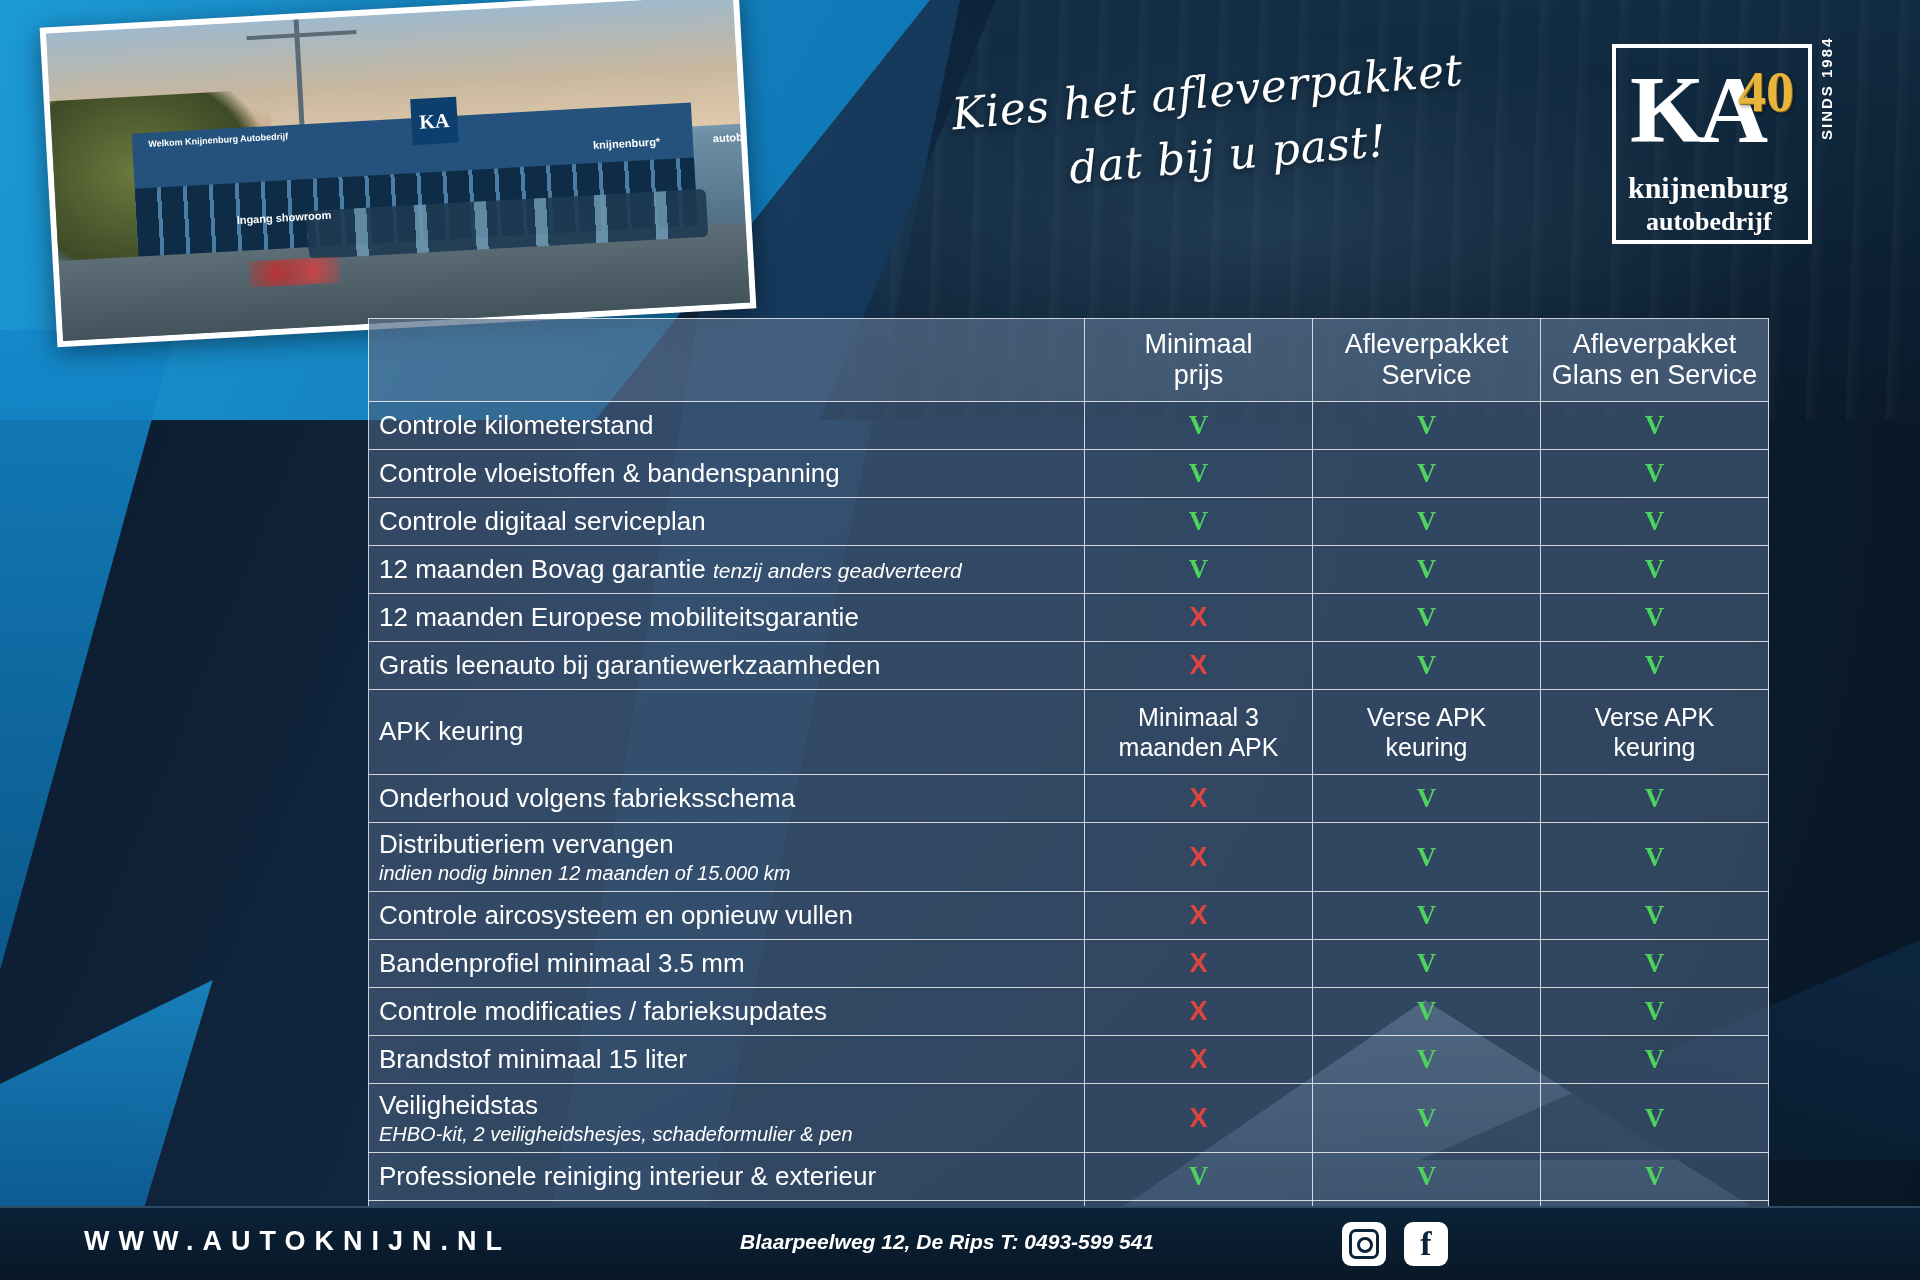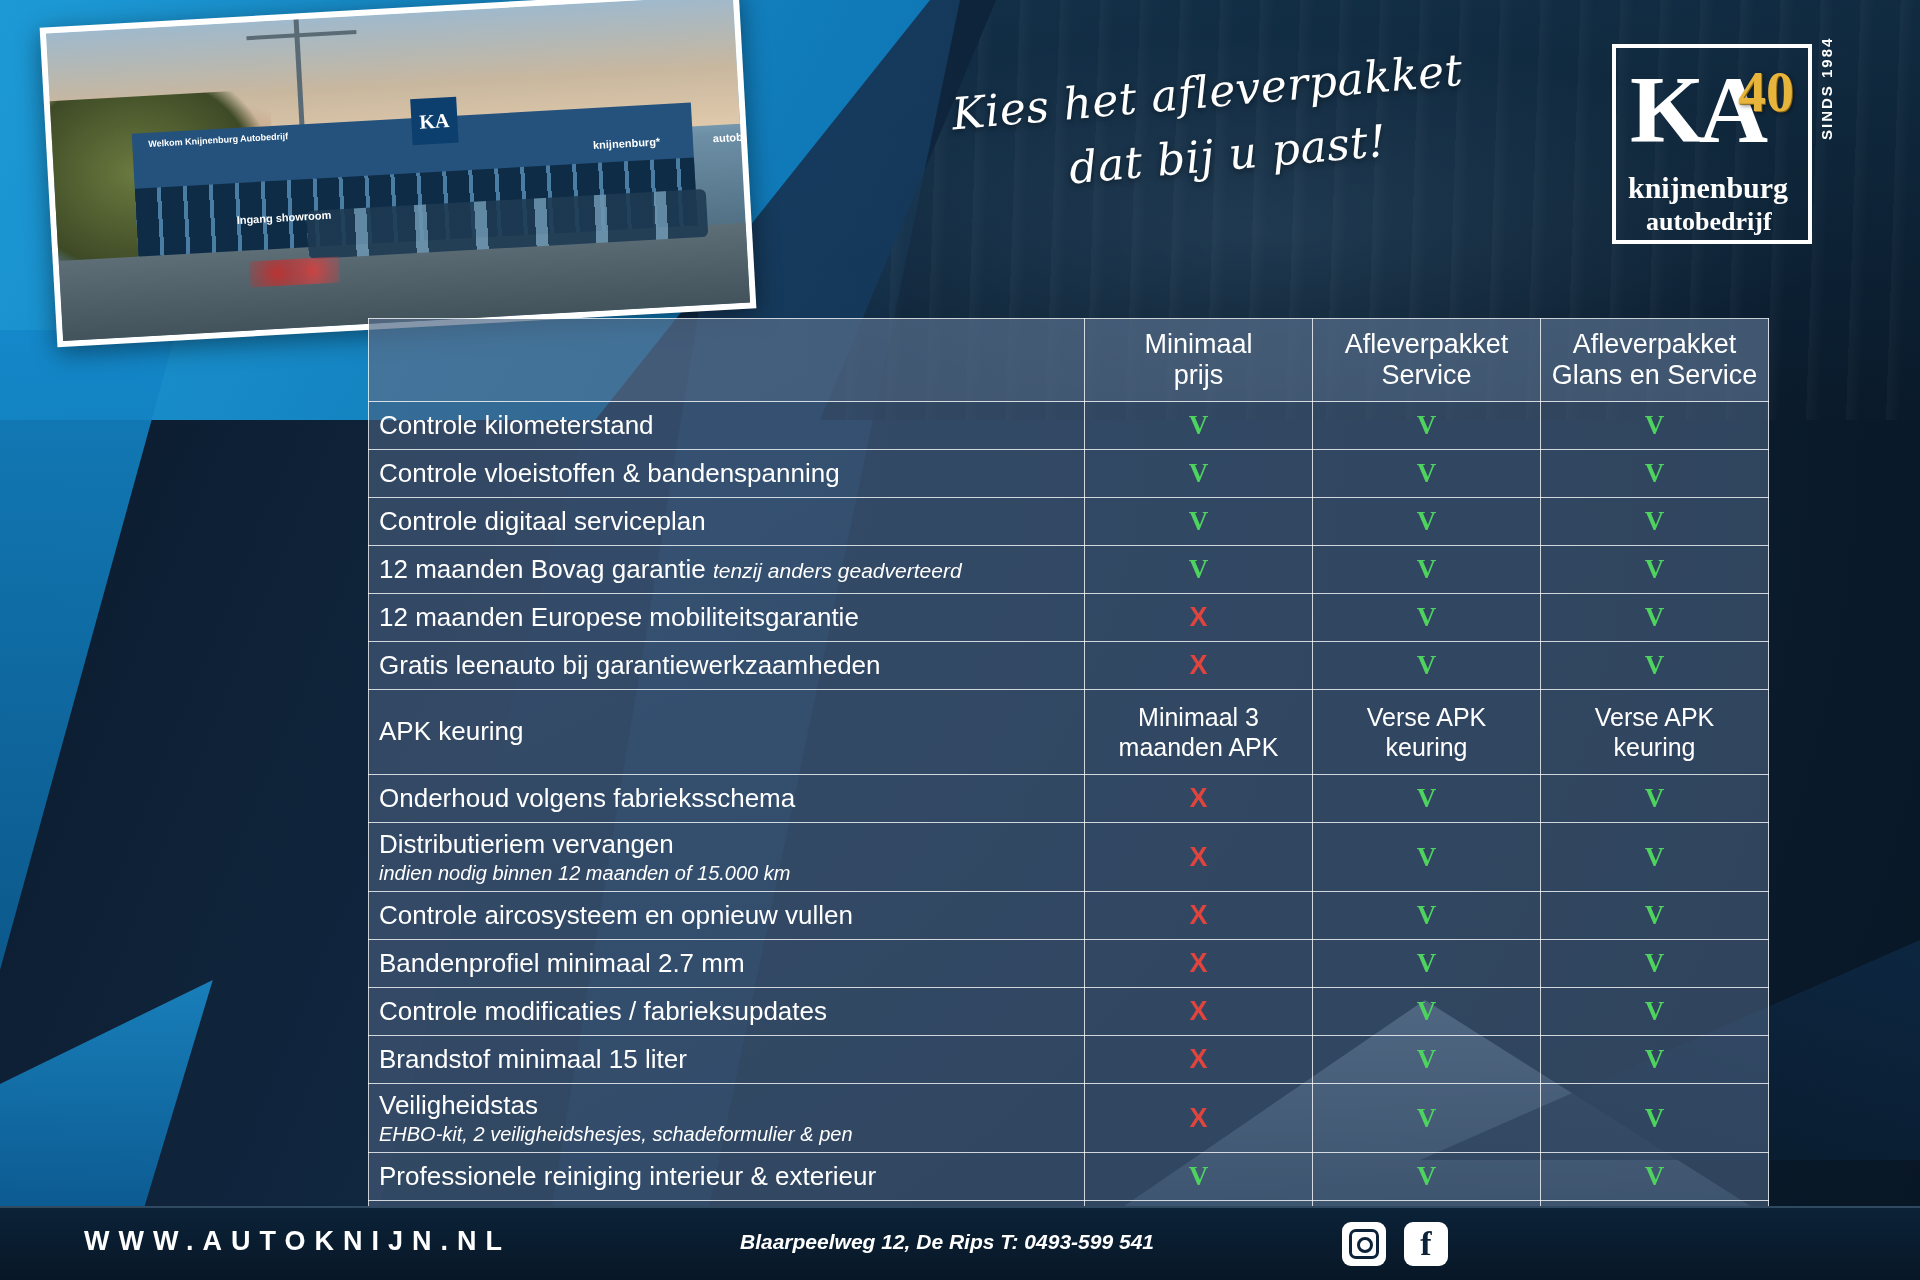--- a/index.html
+++ b/index.html
@@ -345,21 +345,21 @@
             <td class="mark"><span class="v">V</span></td>
             <td class="mark"><span class="v">V</span></td>
           </tr>
           <tr class="row">
             <td class="label">Controle aircosysteem en opnieuw vullen</td>
             <td class="mark"><span class="x">X</span></td>
             <td class="mark"><span class="v">V</span></td>
             <td class="mark"><span class="v">V</span></td>
           </tr>
           <tr class="row">
-            <td class="label">Bandenprofiel minimaal 2.7 mm</td>
+            <td class="label">Bandenprofiel minimaal 3.5 mm</td>
             <td class="mark"><span class="x">X</span></td>
             <td class="mark"><span class="v">V</span></td>
             <td class="mark"><span class="v">V</span></td>
           </tr>
           <tr class="row">
             <td class="label">Controle modificaties / fabrieksupdates</td>
             <td class="mark"><span class="x">X</span></td>
             <td class="mark"><span class="v">V</span></td>
             <td class="mark"><span class="v">V</span></td>
           </tr>

